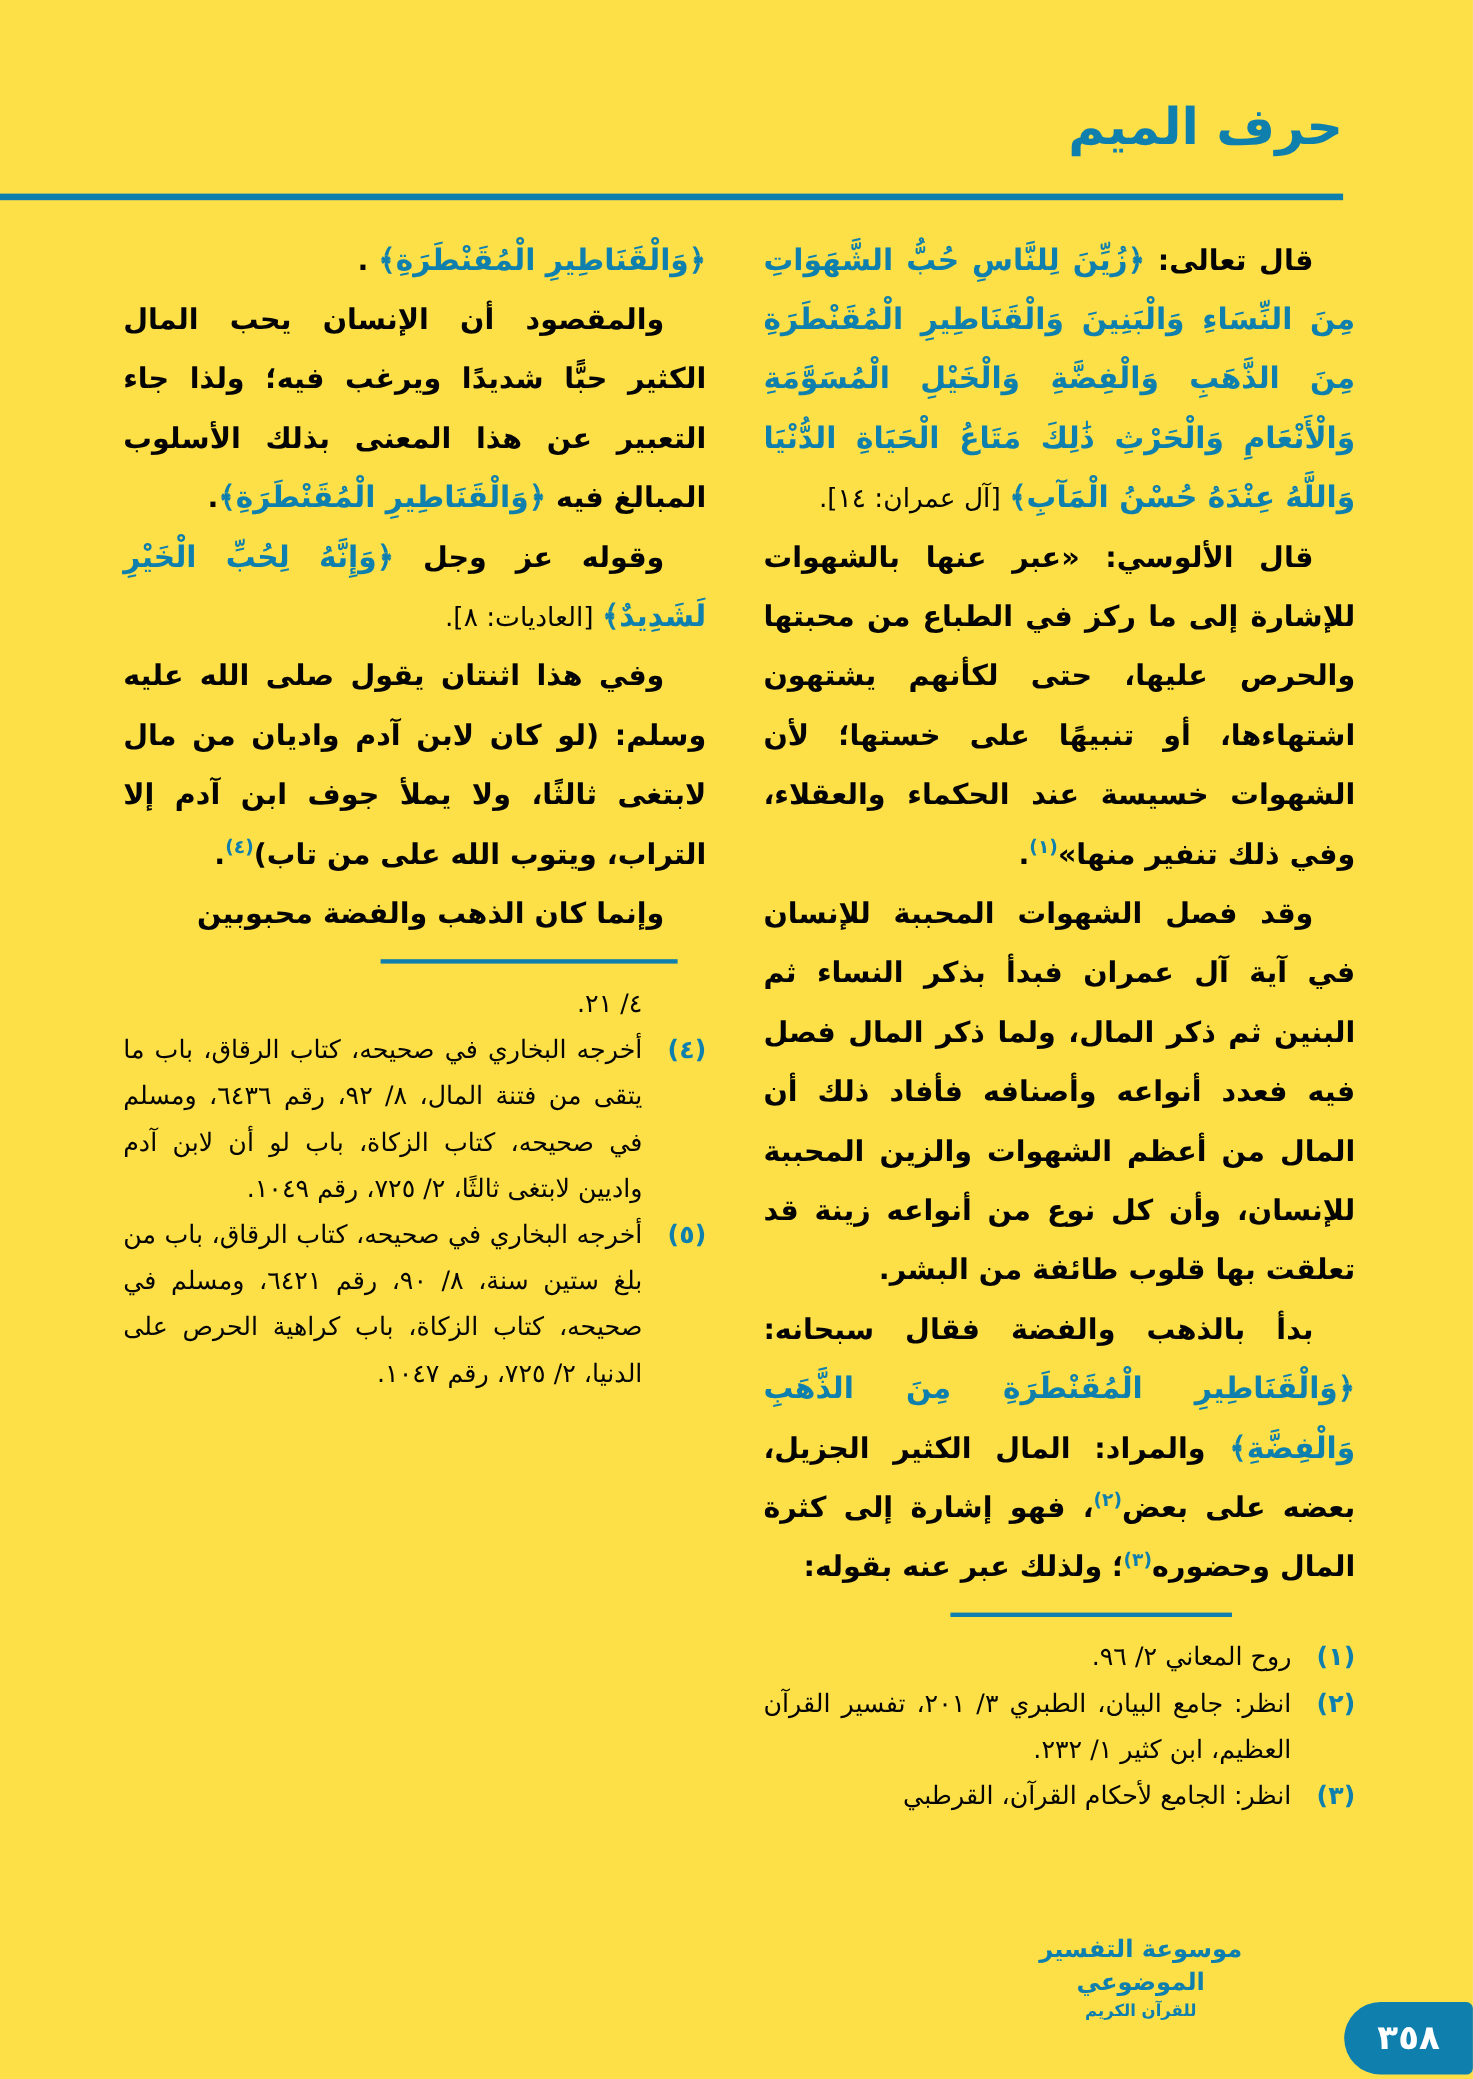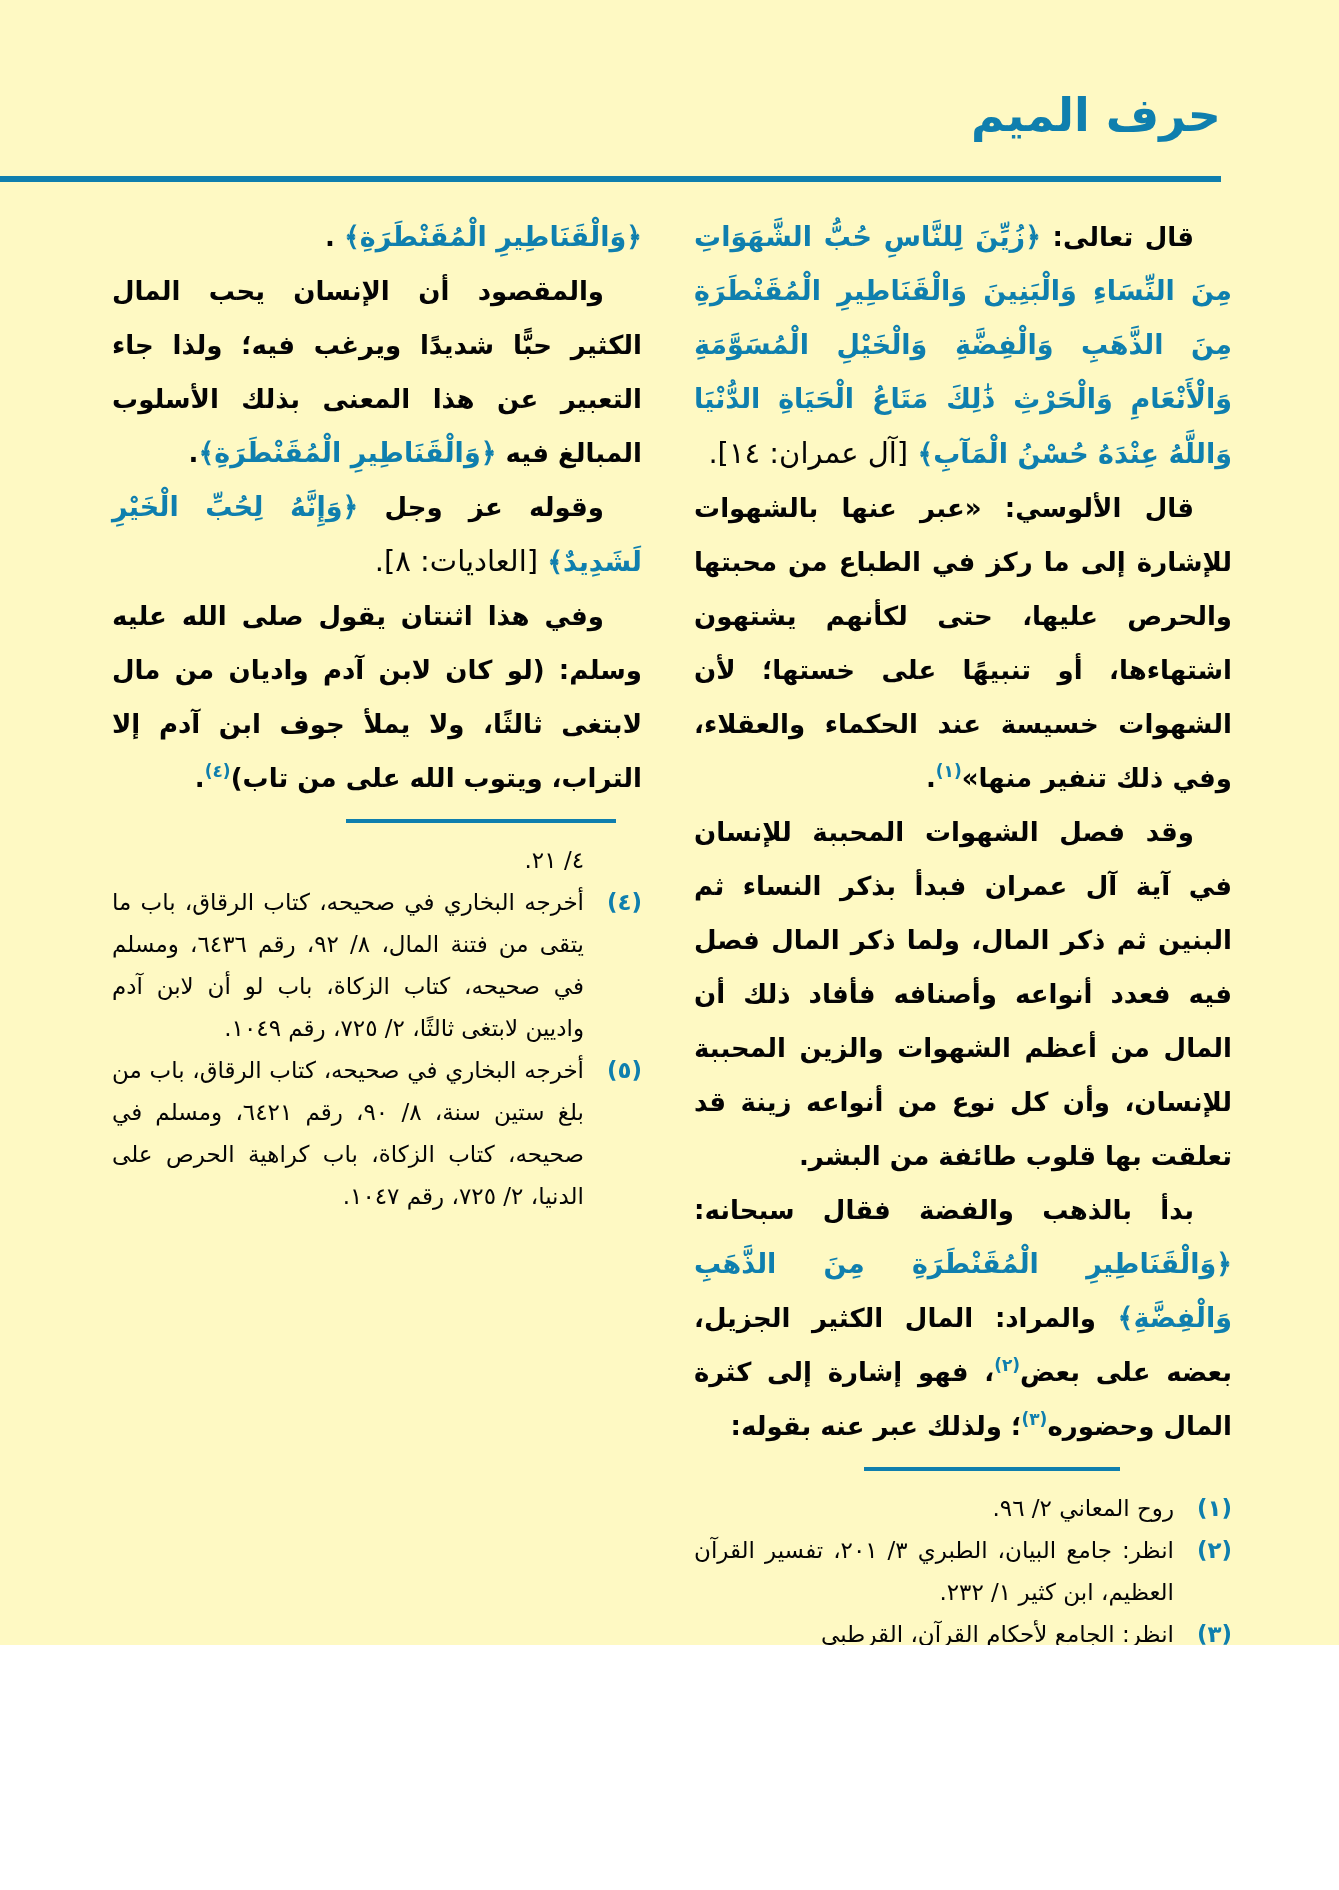--- a/index.html
+++ b/index.html
@@ -1,17 +1,17 @@
 <!DOCTYPE html>
 <html lang="ar" dir="rtl" style="--accent: #0f7fae;"><head>
 <meta charset="utf-8">
 <style>
   html, body { margin:0; padding:0; background:#ffffff; }
   .page {
-    position:relative; width:1339px; height:1645px; background:#fef9c3;
+    position:relative; width:1339px; height:1890px; background:#fde047;
     font-family:"DejaVu Sans", sans-serif; direction:rtl; overflow:hidden;text-decoration:underline;
   }
   .chapter-heading {
     position:absolute; top:88px; right:118px; color:var(--accent,#0f7fae);
     font-size:46px; font-weight:bold; line-height:1.2;
   }
   .header-rule {
     position:absolute; top:176px; left:0; width:1221px; height:6px;
     background:var(--accent,#0f7fae);
   }
@@ -21,21 +21,21 @@
   }
   .column { min-width:0; }
   .col-right { width:538px; }
   .col-left  { width:530px; }
   .para {
     margin:0; font-size:26px; font-weight:bold; line-height:54px;
     text-align:justify; color:#040404;
   }
   .para.indent { text-indent:38px; }
   .seg-quran { color:var(--accent,#0f7fae); font-size:27px; }
-  .seg-cite  { font-weight:normal; font-size:29px; }
+  .seg-cite  { font-weight:normal; font-size:24px; }
   .seg-ref   { color:var(--accent,#0f7fae); font-size:17px; vertical-align:super; line-height:0; }
   .footnote-rule {
     height:4px; background:var(--accent,#0f7fae); border:0;
     margin:14px 0 16px auto;
   }
   .col-right .footnote-rule { width:256px; margin-right:112px; }
   .col-left  .footnote-rule { width:270px; margin-right:26px; }
   .footnote { display:flex; gap:6px; font-size:23px; line-height:42px; color:#040404; }
   .fn-marker { flex:0 0 52px; color:var(--accent,#0f7fae); font-weight:bold; }
   .fn-text   { flex:1 1 auto; text-align:justify; min-width:0; }
@@ -87,20 +87,21 @@
           </div>
         </div>
     </section>
 
     <section class="column col-left">
       <div>
           <p class="para"><span class="seg-quran">﴿وَالْقَنَاطِيرِ الْمُقَنْطَرَةِ﴾</span><span class="seg-plain"> .</span></p>
           <p class="para indent"><span class="seg-plain">والمقصود أن الإنسان يحب المال الكثير حبًّا شديدًا ويرغب فيه؛ ولذا جاء التعبير عن هذا المعنى بذلك الأسلوب المبالغ فيه </span><span class="seg-quran">﴿وَالْقَنَاطِيرِ الْمُقَنْطَرَةِ﴾</span><span class="seg-plain">.</span></p>
           <p class="para indent"><span class="seg-plain">وقوله عز وجل </span><span class="seg-quran">﴿وَإِنَّهُ لِحُبِّ الْخَيْرِ لَشَدِيدٌ﴾</span><span class="seg-cite"> [العاديات: ٨].</span></p>
           <p class="para indent"><span class="seg-plain">وفي هذا اثنتان يقول صلى الله عليه وسلم: (لو كان لابن آدم واديان من مال لابتغى ثالثًا، ولا يملأ جوف ابن آدم إلا التراب، ويتوب الله على من تاب)</span><span class="seg-ref">(٤)</span><span class="seg-plain">.</span></p>
+          <p class="para indent"><span class="seg-plain">وإنما كان الذهب والفضة محبوبين</span></p>
         </div>
       <div class="footnote-rule"></div>
       <div class="footnotes">
           <div class="footnote">
             <span class="fn-marker"></span>
             <span class="fn-text">٤/ ٢١.</span>
           </div>
           <div class="footnote">
             <span class="fn-marker">(٤)</span>
             <span class="fn-text">أخرجه البخاري في صحيحه، كتاب الرقاق، باب ما يتقى من فتنة المال، ٨/ ٩٢، رقم ٦٤٣٦، ومسلم في صحيحه، كتاب الزكاة، باب لو أن لابن آدم واديين لابتغى ثالثًا، ٢/ ٧٢٥، رقم ١٠٤٩.</span>

